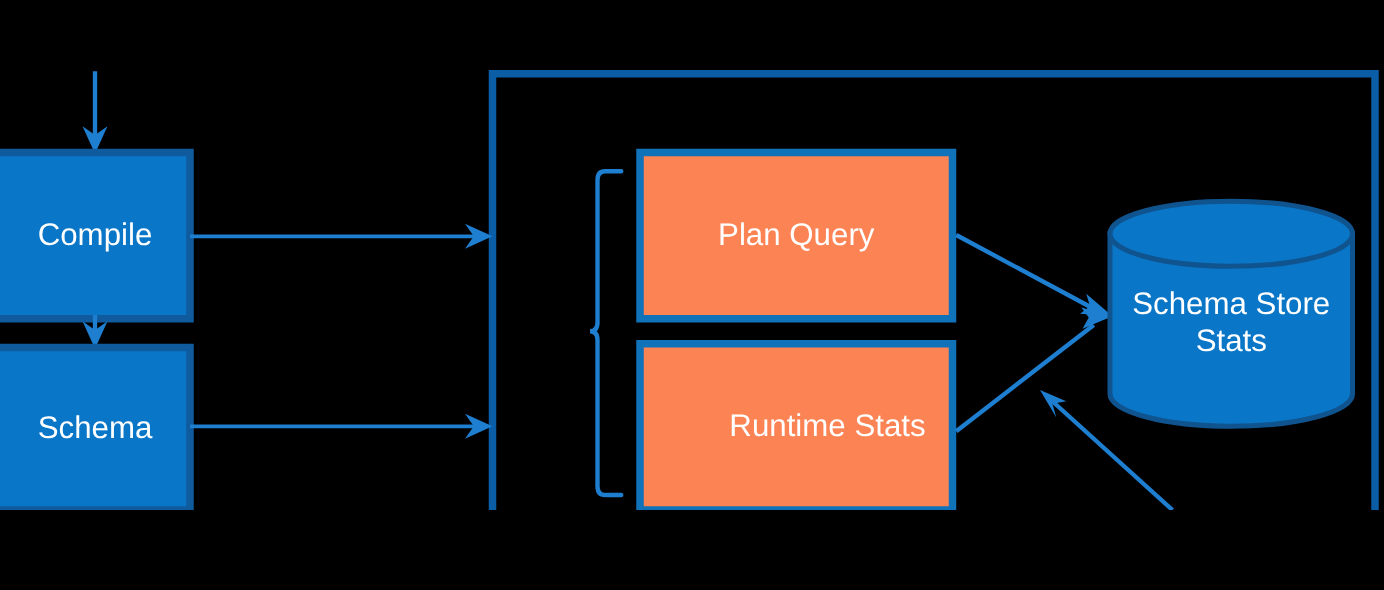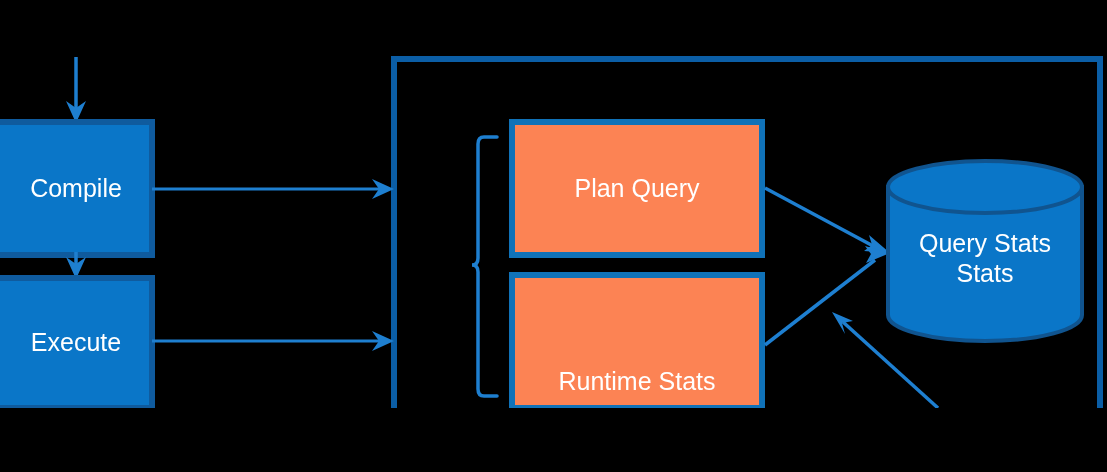--- a/index.html
+++ b/index.html
@@ -97,25 +97,25 @@
       <path d="M 888 187 L 888 315
                A 97 26 0 0 0 1082 315
                L 1082 187 Z" fill="#0a76c8" stroke="#10548f" stroke-width="4"></path>
       <ellipse cx="985" cy="187" rx="97" ry="26" fill="#0a76c8" stroke="#10548f" stroke-width="4"></ellipse>
     </g>
 
   </svg>
 
   <div class="node-label label-proc" style="left:0px; top:174px; width:152px;">Compile</div>
 
-  <div class="node-label label-proc" style="left:0px; top:328px; width:152px;">Execute</div>
+  <div class="node-label label-proc" style="left:0px; top:328px; width:152px;">Schema</div>
 
   <div class="node-label label-store" style="left:512px; top:174px; width:250px;">Plan Query</div>
 
-  <div class="node-label label-store" style="left:512px; top:327px; width:250px;margin-top:40px;">Runtime Stats</div>
+  <div class="node-label label-store" style="left:537px; top:327px; width:250px;">Runtime Stats</div>
 
   <div style="position:absolute; left:888px; top:228px; width:194px; text-align:center;
               color:#ffffff; font-family:'Liberation Sans', sans-serif; font-size:25px; line-height:1.2;">
-    <div>Query Stats</div>
+    <div>Schema Store</div>
     <div>Stats</div>
   </div>
 
 </div>
 
 </body></html>

